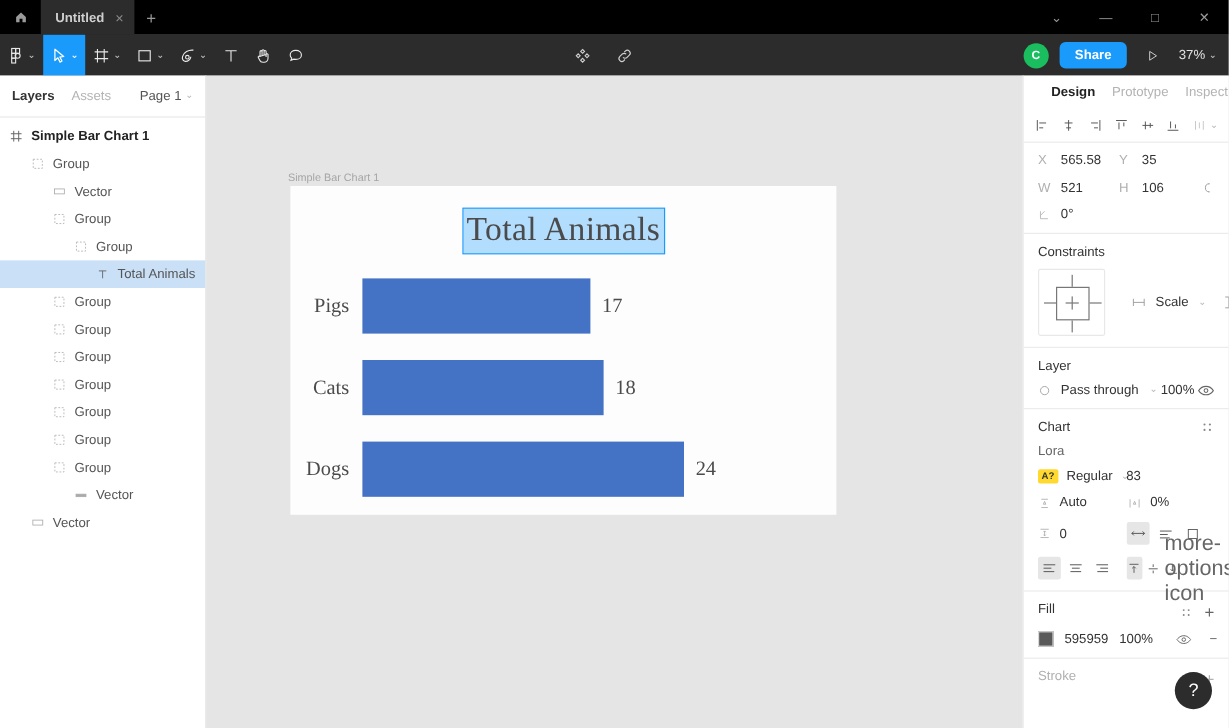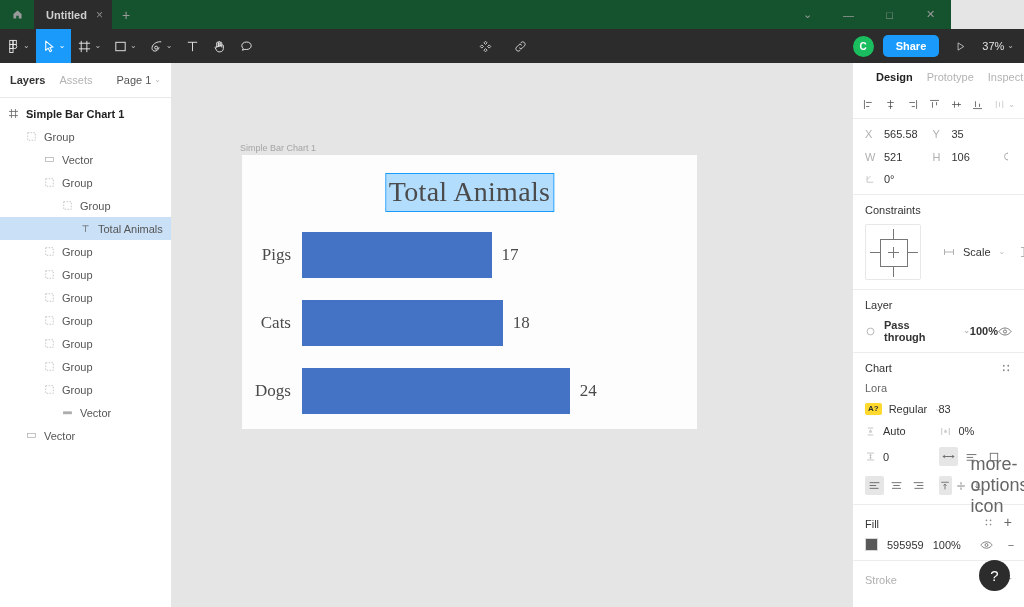--- a/index.html
+++ b/index.html
@@ -8,22 +8,22 @@
     font-family: "Liberation Sans", sans-serif;
     background: #e5e5e5;
     font-size: 11px;
     color: #333;
     -webkit-font-smoothing: antialiased;
   }
   .app { position: relative; width: 1024px; height: 607px; }
 
   
   .titlebar {
-    position: absolute; top: 0; left: 0; width: 951px; height: 29px;
-    background: #14532d; display: flex; align-items: flex-end;
+    position: absolute; top: 0; left: 0; width: 1024px; height: 29px;
+    background: #000000; display: flex; align-items: flex-end;
   }
   .home-btn {
     width: 34px; height: 29px; display: flex; align-items: center;
     justify-content: center;
   }
   .tab {
     height: 29px; min-width: 76px; background: #2c2c2c; color: #cfcfcf;
     display: flex; align-items: center; gap: 9px; padding: 0 9px 0 12px;
     font-size: 11px; font-weight: bold;
   }
@@ -128,39 +128,39 @@
   .rp-tab { color: #b3b3b3; }
   .rp-tab.active { color: #222; font-weight: bold; }
   .rp-align {
     height: 28px; display: flex; align-items: center; justify-content: space-between;
     padding: 0 9px; border-bottom: 1px solid #ececec;
   }
   .rp-align .ai { color: #555; display: flex; align-items: center; gap: 2px; }
   .rp-align .ai.dim { color: #c8c8c8; }
   .rp-sec { padding: 9px 12px; border-bottom: 1px solid #ececec; }
   .rp-sec-title { font-size: 11px; color: #333; margin-bottom: 8px;
-    display: flex; align-items: flex-end; justify-content: space-between; }
+    display: flex; align-items: flex-start; justify-content: space-between; }
   .xy-grid { display: grid; grid-template-columns: 1fr 1fr auto; row-gap: 10px;
     align-items: center; }
   .field { display: flex; align-items: center; gap: 9px; font-size: 11px; color: #333; }
   .field .lbl { color: #b0b0b0; width: 10px; flex: none; text-align: left; }
   .constraint-box {
     width: 56px; height: 56px; border: 1px solid #e8e8e8; border-radius: 2px;
     position: relative; flex: none;
   }
   .cb-inner {
     position: absolute; left: 14px; top: 14px; width: 28px; height: 28px;
     border: 1px solid #777;
   }
   .cb-line { position: absolute; background: #777; }
   .constr-row { display: flex; align-items: center; gap: 22px; }
   .constr-opts { display: flex; flex-direction: row; gap: 14px; }
   .constr-opt { display: flex; align-items: center; gap: 8px; font-size: 11px; color: #333; }
   .constr-opt .ic { color: #999; width: 12px; text-align: center; }
-  .row-between { display: flex; align-items: center; justify-content: space-between; font-weight: bold; }
+  .row-between { display: flex; align-items: center; justify-content: space-between; }
   .text-font { font-size: 11px; color: #666; margin-bottom: 9px; }
   .badge-a {
     background: #ffd92e; color: #333; font-size: 8px; font-weight: bold;
     padding: 2px 3px; border-radius: 2px; line-height: 1;
   }
   .txt-row { display: flex; align-items: center; margin-bottom: 10px; font-size: 11px; color: #333; }
   .txt-cell { display: flex; align-items: center; gap: 7px; width: 50%; }
   .txt-cell .ic { color: #9a9a9a; font-size: 11px; }
   .icon-btn {
     width: 19px; height: 19px; display: flex; align-items: center;

